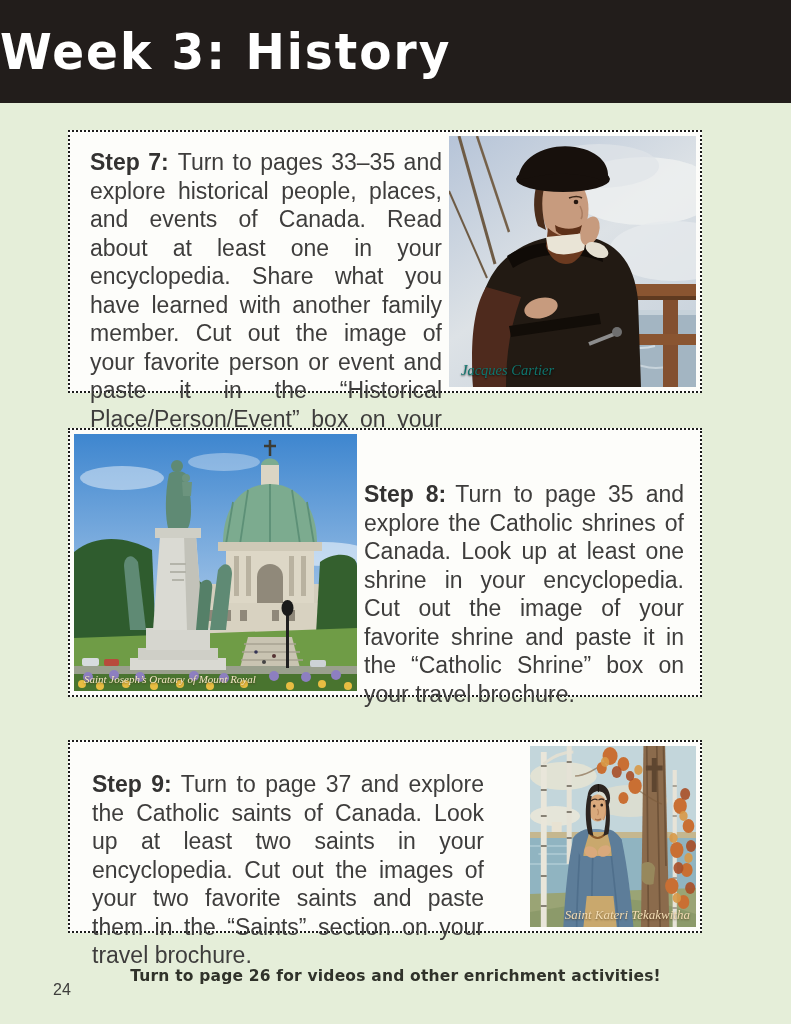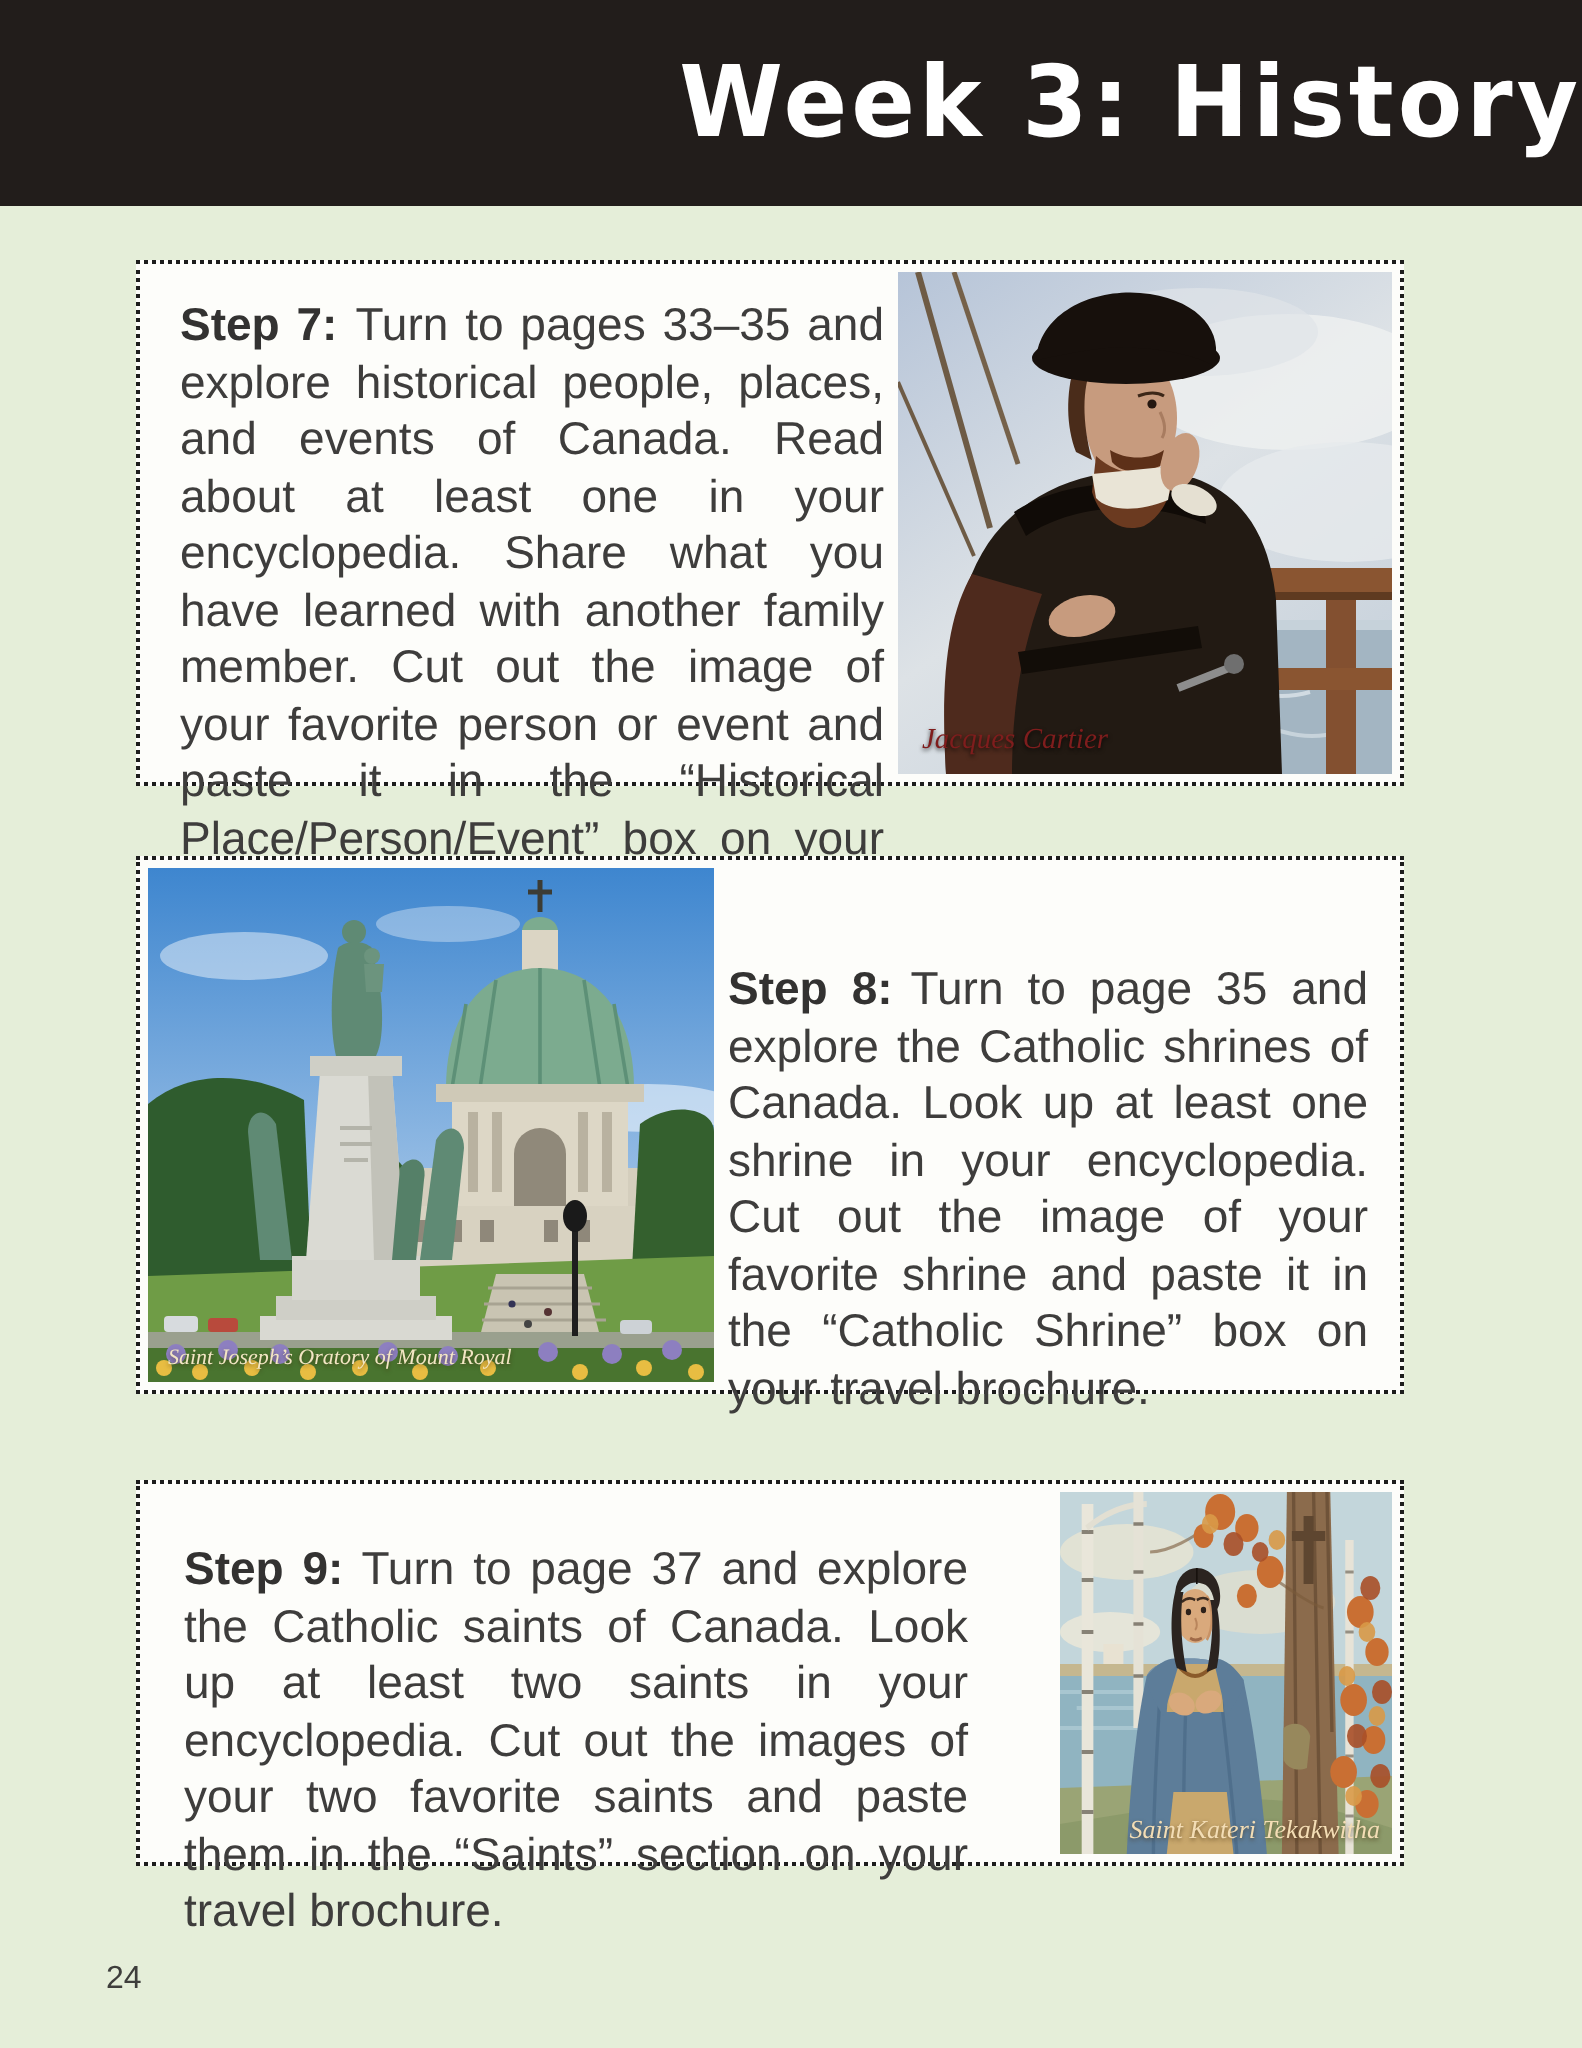--- a/index.html
+++ b/index.html
@@ -1,39 +1,39 @@
 <!DOCTYPE html>
 <html><head>
 <meta charset="utf-8">
 <style>
   html,body{margin:0;padding:0;background:#e5eed9;}
   .page{position:relative;width:791px;height:1024px;background:#e5eed9;font-family:"Liberation Sans",sans-serif;overflow:hidden;}
 
-  .header{position:absolute;left:0;top:0;width:791px;height:103px;background:#221d1b;display:flex;align-items:center;justify-content:flex-end;}
+  .header{position:absolute;left:0;top:0;width:791px;height:103px;background:#221d1b;display:flex;align-items:center;justify-content:flex-start;}
   .header .title{color:#ffffff;font-size:47px;font-weight:bold;letter-spacing:2px;font-family:"DejaVu Sans",sans-serif;transform:scaleY(1.05);}
 
   .stepbox{position:absolute;background:#fdfdfa;border:2px dotted #1d1d1d;box-sizing:border-box;}
   .box1{left:68px;top:130px;width:634px;height:263px;}
   .box2{left:68px;top:428px;width:634px;height:269px;}
   .box3{left:68px;top:740px;width:634px;height:193px;}
 
   .step-text{position:absolute;font-size:23px;line-height:28.5px;color:#3e3d3c;text-align:justify;}
   .box1 .step-text{left:20px;top:16px;width:352px;}
   .box2 .step-text{left:294px;top:50px;width:320px;}
   .box3 .step-text{left:22px;top:28px;width:392px;}
   .step-label{font-weight:bold;color:#333231;margin-right:9px;}
 
   .img-frame{position:absolute;overflow:hidden;background:#cfd8de;}
   .box1 .img-frame{right:4px;top:4px;width:247px;height:251px;}
   .box2 .img-frame{left:4px;top:4px;width:283px;height:257px;}
   .box3 .img-frame{right:4px;top:4px;width:166px;height:181px;}
   .img-frame svg{display:block;width:100%;height:100%;}
 
   .caption{position:absolute;font-family:"Liberation Serif",serif;font-style:italic;white-space:nowrap;}
-  .cap1{left:12px;bottom:8px;color:#7f1d1d;font-size:14.5px;text-shadow:0 1px 2px rgba(0,0,0,.75);}
+  .cap1{left:12px;bottom:8px;color:#0f766e;font-size:14.5px;text-shadow:0 1px 2px rgba(0,0,0,.75);}
   .cap2{left:10px;bottom:6px;color:#f3e6c4;font-size:11px;text-shadow:0 1px 2px rgba(60,40,10,.6);}
   .cap3{right:6px;bottom:4px;color:#f3ddb5;font-size:13px;text-shadow:0 1px 2px rgba(60,40,10,.6);}
 
   .footer-num{position:absolute;left:53px;top:965px;font-size:16px;color:#3e3e3c;margin-top:16px;}
   .footer-note{position:absolute;left:0;top:967px;width:791px;text-align:center;font-weight:bold;font-size:15.5px;color:#30322a;letter-spacing:.2px;font-family:"DejaVu Sans",sans-serif;}
 </style>
 </head>
 <body>
 
 <div class="page">
@@ -262,14 +262,15 @@
         <path d="M69,50 C70,42 76,38 82,38 C90,38 96,44 96,52 C96,56 95,58 93,60 C93,52 90,47 86,46 C80,44 74,46 71,52 Z" fill="#2b2420"></path>
         <path d="M69,50 C66,60 66,76 70,88 L76,90 C72,74 72,58 74,50 Z" fill="#2b2420"></path>
         <path d="M93,54 C96,62 97,76 94,88 L88,90 C92,74 92,60 90,54 Z" fill="#2b2420"></path>
         <path d="M82,38 L82,46" stroke="#17110d" stroke-width="1"></path>
       </svg>
       <div class="caption cap3">Saint Kateri Tekakwitha</div>
     </div>
   </div>
 
   <div class="footer-num">24</div>
+  <div class="footer-note">Turn to page 26 for videos and other enrichment activities!</div>
 
 </div>
 
 </body></html>

